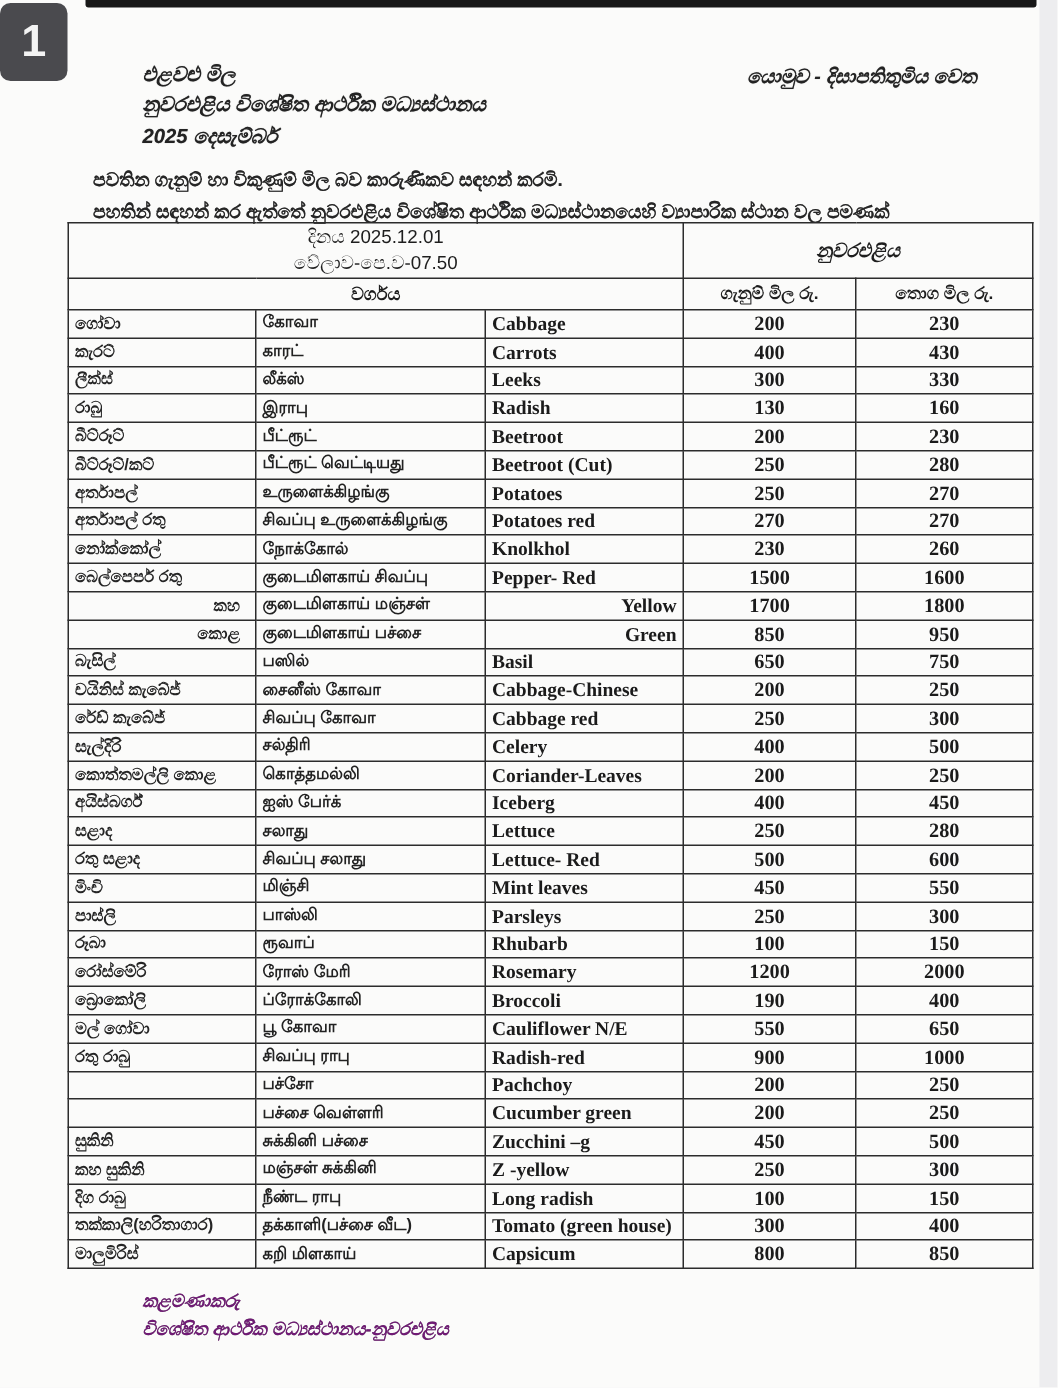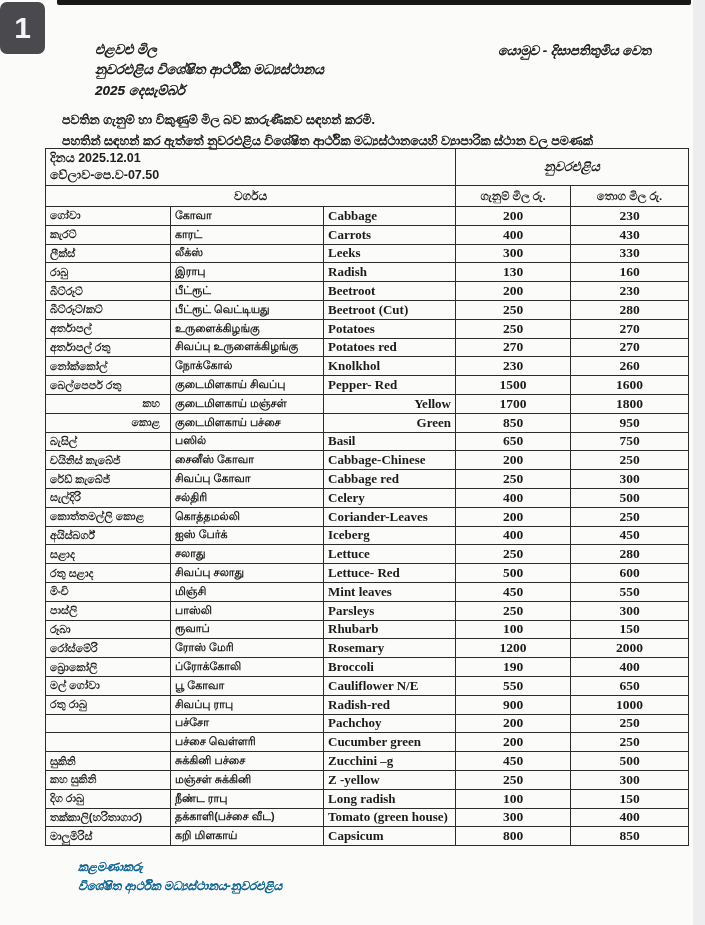--- a/index.html
+++ b/index.html
@@ -70,22 +70,22 @@
   .price-table col.c-p2 { width: 118px; }
   .price-table td, .price-table th {
     border: 1.6px solid #2c2c2c;
     padding: 0 4px;
     overflow: hidden;
     white-space: nowrap;
     vertical-align: middle;
   }
   .hdr-datetime {
     height: 37px;
-    text-align: left;
-    font-weight: bold;
+    text-align: center;
+    font-weight: normal;
     font-size: 12.5px;
     line-height: 1.4;
   }
   .hdr-location {
     text-align: center;
     font-weight: bold; font-style: italic;
     font-size: 13px;
   }
   .hdr-variety {
     height: 21px;
@@ -106,24 +106,24 @@
     font-size: 13px; font-weight: bold; color: #1b1b1b;
   }
   .cell-price {
     font-family: "Liberation Serif", serif;
     font-size: 13.5px; font-weight: bold;
     text-align: center; color: #1b1b1b;
   }
   tr.sub-row .cell-sinhala { text-align: right; padding-right: 10px; }
   tr.sub-row .cell-english { text-align: right; }
   .doc-footer {
-    position: absolute; left: 78px; top: 858px;
+    position: absolute; left: 95px; top: 858px;
     font-weight: bold; font-style: italic;
     font-size: 12px; line-height: 1.6;
-    color: #0369a1;
+    color: #701a75;
     text-shadow: 0 0 0.4px rgba(20,20,20,.5);
   }
 </style>
 </head>
 <body>
 
 <div class="paper"></div>
 <div class="edge-strip"></div>
 <div class="top-scan-bar"></div>
 

